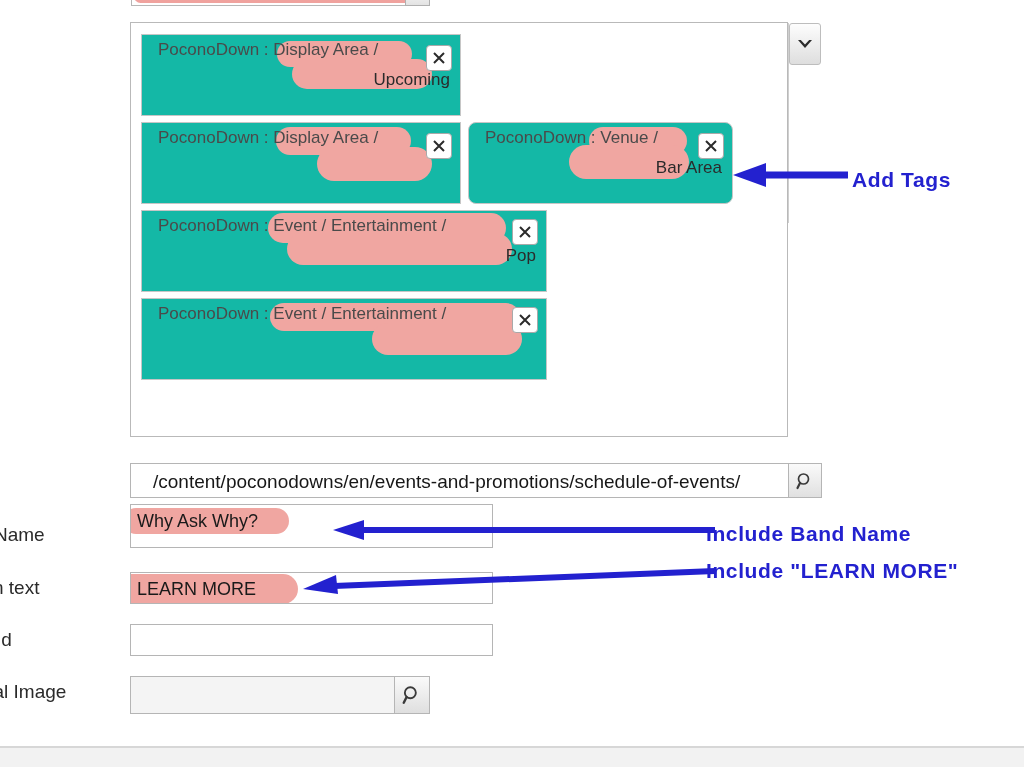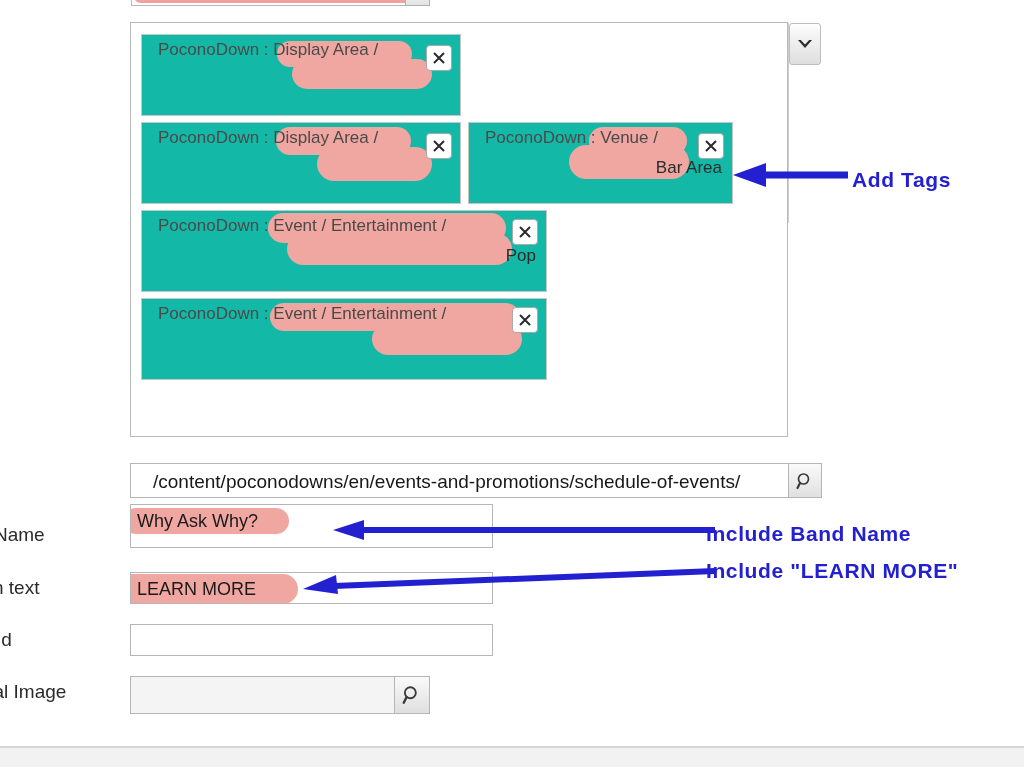--- a/index.html
+++ b/index.html
@@ -103,21 +103,21 @@
   .hl {
     position: absolute;
     background: #f0a6a1;
     border-radius: 18px;
     z-index: 1;
   }
 
   
   #tag-0 { left: 141px; top: 34px;  width: 320px; height: 82px; }
   #tag-1 { left: 141px; top: 122px; width: 320px; height: 82px; }
-  #tag-2 { left: 468px; top: 122px; width: 265px; height: 82px; }
+  #tag-2 { left: 468px; top: 122px; width: 265px; height: 82px; border-radius: 8px; }
   #tag-3 { left: 141px; top: 210px; width: 406px; height: 82px; }
   #tag-4 { left: 141px; top: 298px; width: 406px; height: 82px; }
 
   
   #path-field {
     left: 130px; top: 463px; width: 660px; height: 35px;
     background: #ffffff;
     border: 1px solid #b5b5b5;
     box-sizing: border-box;
     font-size: 19px;
@@ -216,20 +216,21 @@
 <div class="abs" id="tags-dropdown-button">
   <svg width="18" height="14" viewBox="0 0 18 14" aria-hidden="true">
     <path d="M2 3 L9 11 L16 3 L13.2 3 L9 7.6 L4.8 3 Z" fill="#2b2b2b"></path>
   </svg>
 </div>
 
 <div class="tag" id="tag-0">
   <div class="hl" style="left:135px; top:6px; width:135px; height:26px;"></div>
   <div class="hl" style="left:150px; top:24px; width:140px; height:30px; border-radius:20px;"></div>
   <span class="tag-text"><span>PoconoDown : </span><span>Display Area /</span></span>
+  <span class="tag-line2">Upcoming</span>
   <div class="tag-close" style="right:8px; top:10px;">
     <svg width="14" height="14" viewBox="0 0 14 14" aria-hidden="true">
       <path d="M2 2 L12 12 M12 2 L2 12" stroke="#2b2b2b" stroke-width="2" fill="none"></path>
     </svg>
   </div>
 </div>
 
 <div class="tag" id="tag-1">
   <div class="hl" style="left:134px; top:4px; width:135px; height:28px;"></div>
   <div class="hl" style="left:175px; top:24px; width:115px; height:34px; border-radius:20px;"></div>

